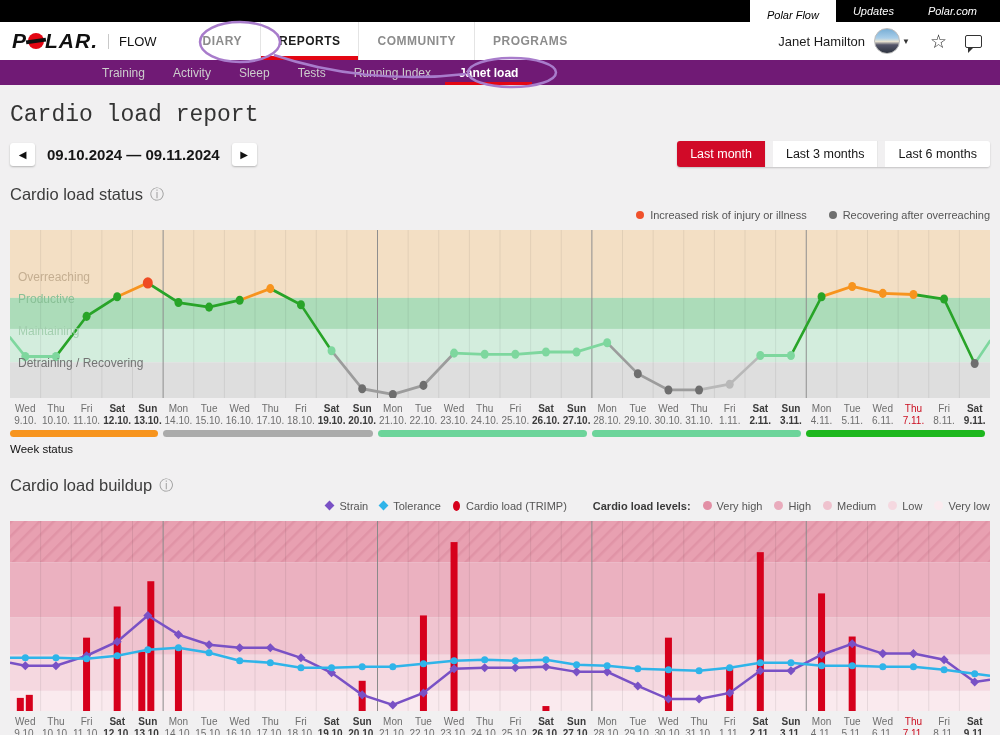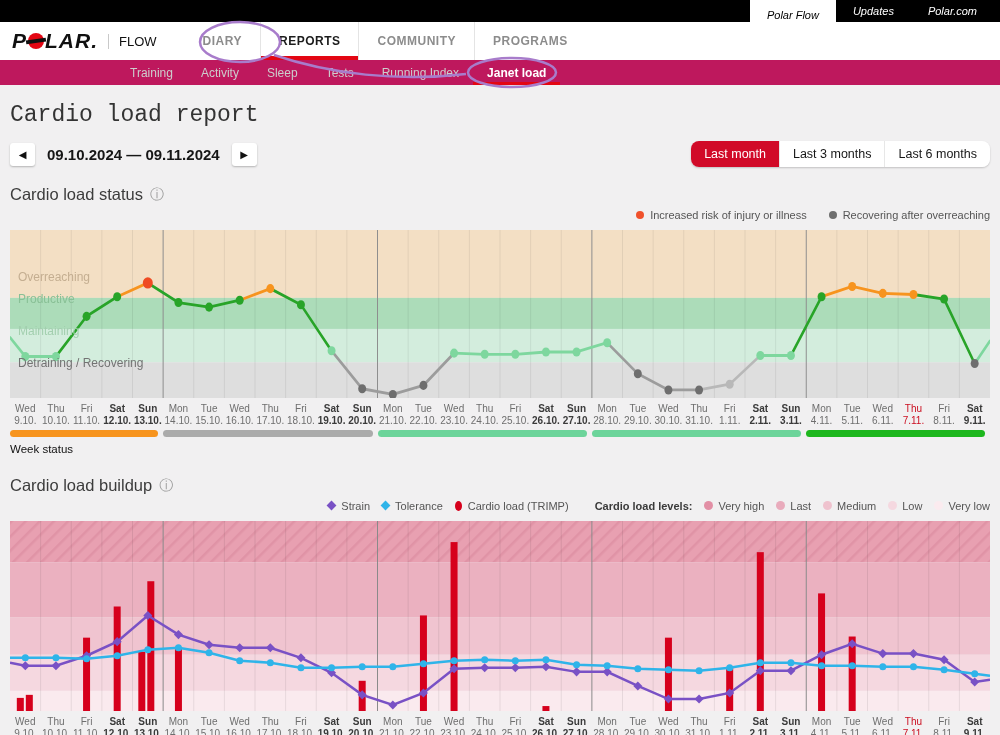--- a/index.html
+++ b/index.html
@@ -23,33 +23,33 @@
   .nav-item.active { color:#1c1c1c; box-shadow:inset 0 -4px 0 #E30613; }
   .userarea { margin-left:auto; display:flex; align-items:center; }
   .user-name { font-size:13px; color:#1c1c1c; margin-right:9px; }
   .avatar { width:26px; height:26px; border-radius:50%; background:linear-gradient(to bottom,#79AFD6 0%,#A9CEE9 38%,#E9E3D2 52%,#55566a 66%,#2E3440 100%); border:1px solid #bbb; cursor:pointer; }
   .caret { font-size:8px; color:#333; margin-left:2px; cursor:pointer; }
   .star { font-size:19px; color:#1c1c1c; margin-left:20px; cursor:pointer; }
   .bubble { width:17px; height:13px; border:1.6px solid #333; border-radius:2px; position:relative; margin-left:18px; margin-right:6px; cursor:pointer; }
   .bubble::after { content:""; position:absolute; left:2px; bottom:-6px; width:0; height:0; border:3px solid transparent; border-top-color:#333; border-left-color:#333; }
 
   
-  .subnav { height:25px; background:#be185d; display:flex; align-items:stretch; padding-left:116px; }
+  .subnav { height:25px; background:#701a75; display:flex; align-items:stretch; padding-left:88px; }
   .subnav-item { padding:0 14px; display:flex; align-items:center; font-size:12px; color:#CDCDCD; cursor:pointer; }
   .subnav-item.active { color:#fff; font-weight:700; box-shadow:inset 0 -3px 0 #E30613; }
 
   .annotation-overlay { position:absolute; left:0; top:0; width:1000px; height:100px; z-index:10; pointer-events:none; }
 
   
   .content { background:#F1F0F1; padding:0 10px 14px 10px; min-height:628px; }
   h1 { font-size:23px; font-weight:400; color:#333; padding-top:17px;font-family:Liberation Mono, monospace; }
   .daterow { margin-top:13px; display:flex; align-items:center; }
   .arrow-btn { width:25px; height:23px; background:#fff; border-radius:3px; box-shadow:0 1px 2px rgba(0,0,0,.25); font-size:10px; display:flex; align-items:center; justify-content:center; color:#111; cursor:pointer; }
   .date-text { margin:0 12px; font-size:15px; font-weight:700; color:#161616; }
-  .range-group { margin-left:auto; display:flex; border-radius:8px; overflow:hidden; box-shadow:0 1px 2px rgba(0,0,0,.2); }
+  .range-group { margin-left:auto; display:flex; border-radius:3px; overflow:hidden; box-shadow:0 1px 2px rgba(0,0,0,.2);gap:7px; }
   .range-btn { padding:6px 13px; font-size:12.5px; background:#fff; color:#161616; border-right:1px solid #E7E7E7; cursor:pointer; }
   .range-btn:last-child { border-right:none; }
   .range-btn.active { background:#D10A28; color:#fff; font-weight:400; }
 
   .section-head { margin-top:18px; display:flex; align-items:center; }
   h2 { font-size:16.5px; font-weight:400; color:#3C3C3C; }
   .info-ic { font-size:14px; color:#999; margin-left:7px; }
 
   .legend { display:flex; justify-content:flex-end; align-items:center; font-size:11px; color:#555; margin-top:3px; height:15px; }
   .legend .item { display:flex; align-items:center; margin-left:22px; }
@@ -92,20 +92,27 @@
     <span class="logo-o"></span>
     <span class="logo-txt">LAR.</span>
     <span class="logo-flow">FLOW</span>
   </div>
   <div class="nav" id="main-nav-items">
       <div class="nav-item">DIARY</div>
       <div class="nav-item active">REPORTS</div>
       <div class="nav-item">COMMUNITY</div>
       <div class="nav-item">PROGRAMS</div>
     </div>
+  <div class="userarea">
+    <span class="user-name">Janet Hamilton</span>
+    <span class="avatar"></span>
+    <span class="caret">▼</span>
+    <span class="star">☆</span>
+    <span class="bubble"></span>
+  </div>
 </div>
 
 <div class="subnav" id="subnav-items">
     <div class="subnav-item">Training</div>
     <div class="subnav-item">Activity</div>
     <div class="subnav-item">Sleep</div>
     <div class="subnav-item">Tests</div>
     <div class="subnav-item">Running Index</div>
     <div class="subnav-item active">Janet load</div>
   </div>
@@ -418,21 +425,21 @@
         <span class="m-oval" style="background: rgb(214, 0, 28);"></span>
         <span>Cardio load (TRIMP)</span>
       </span>
       <span class="levels-label">Cardio load levels:</span>
       <span class="item tight">
         <span class="m-dot" style="background: rgb(226, 143, 165);"></span>
         <span>Very high</span>
       </span>
       <span class="item tight">
         <span class="m-dot" style="background: rgb(233, 171, 188);"></span>
-        <span>Last</span>
+        <span>High</span>
       </span>
       <span class="item tight">
         <span class="m-dot" style="background: rgb(239, 194, 206);"></span>
         <span>Medium</span>
       </span>
       <span class="item tight">
         <span class="m-dot" style="background: rgb(245, 216, 224);"></span>
         <span>Low</span>
       </span>
       <span class="item tight">

